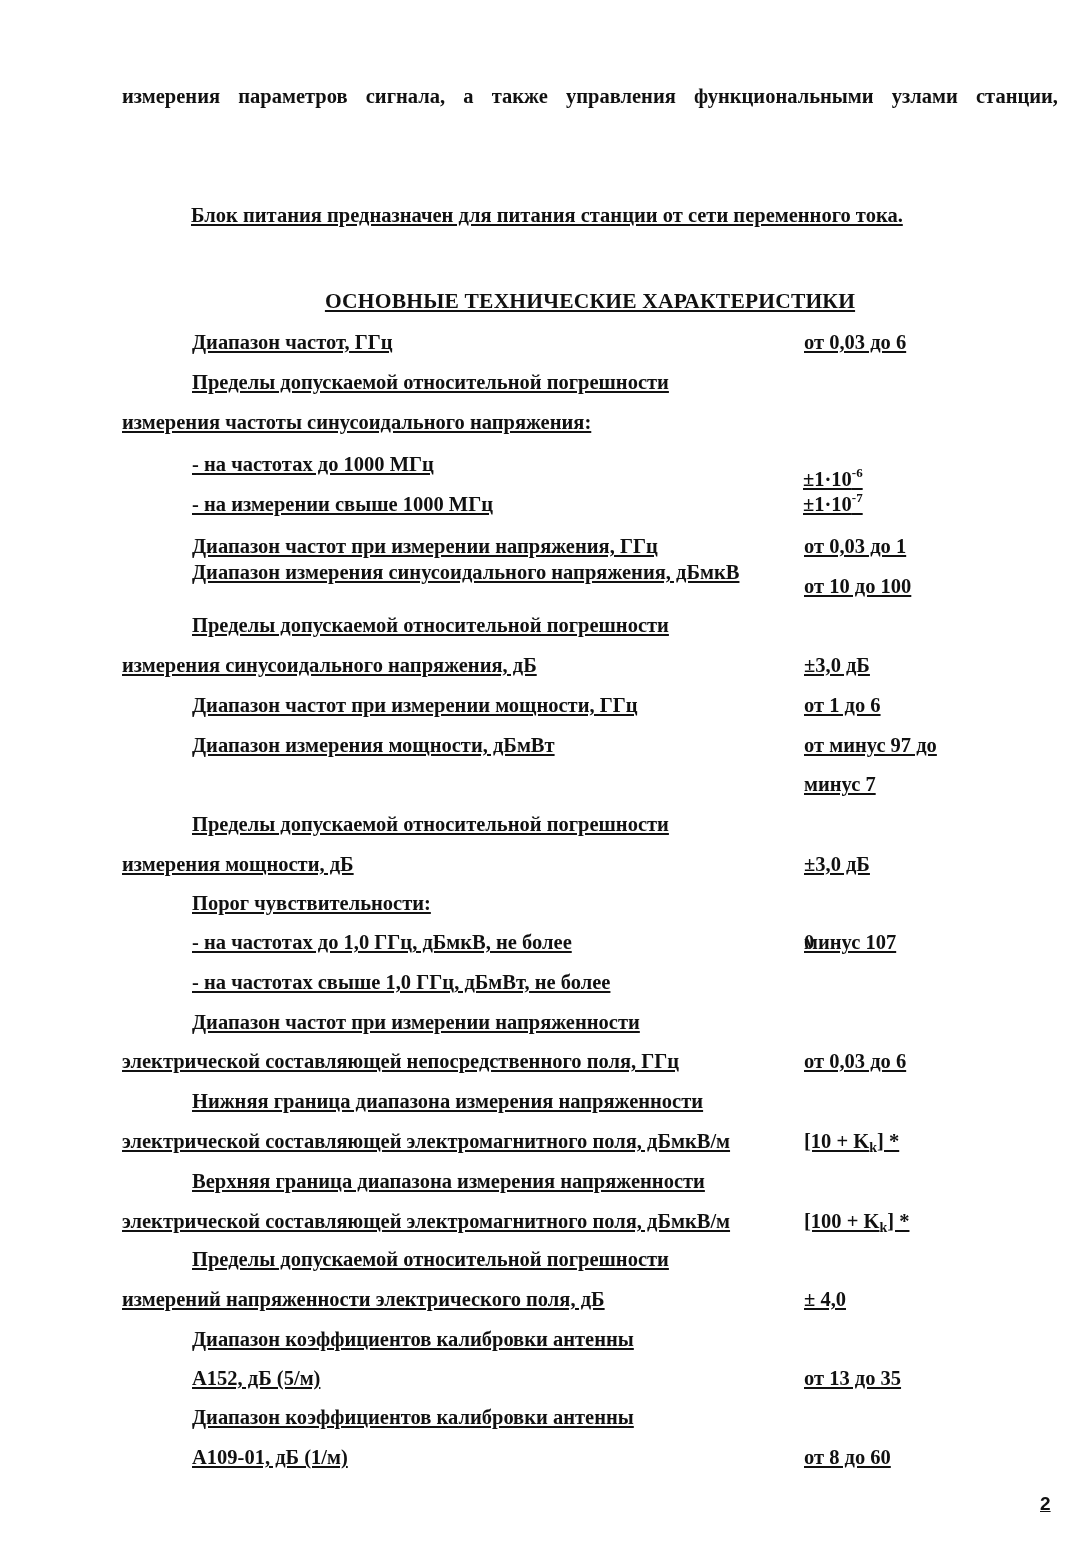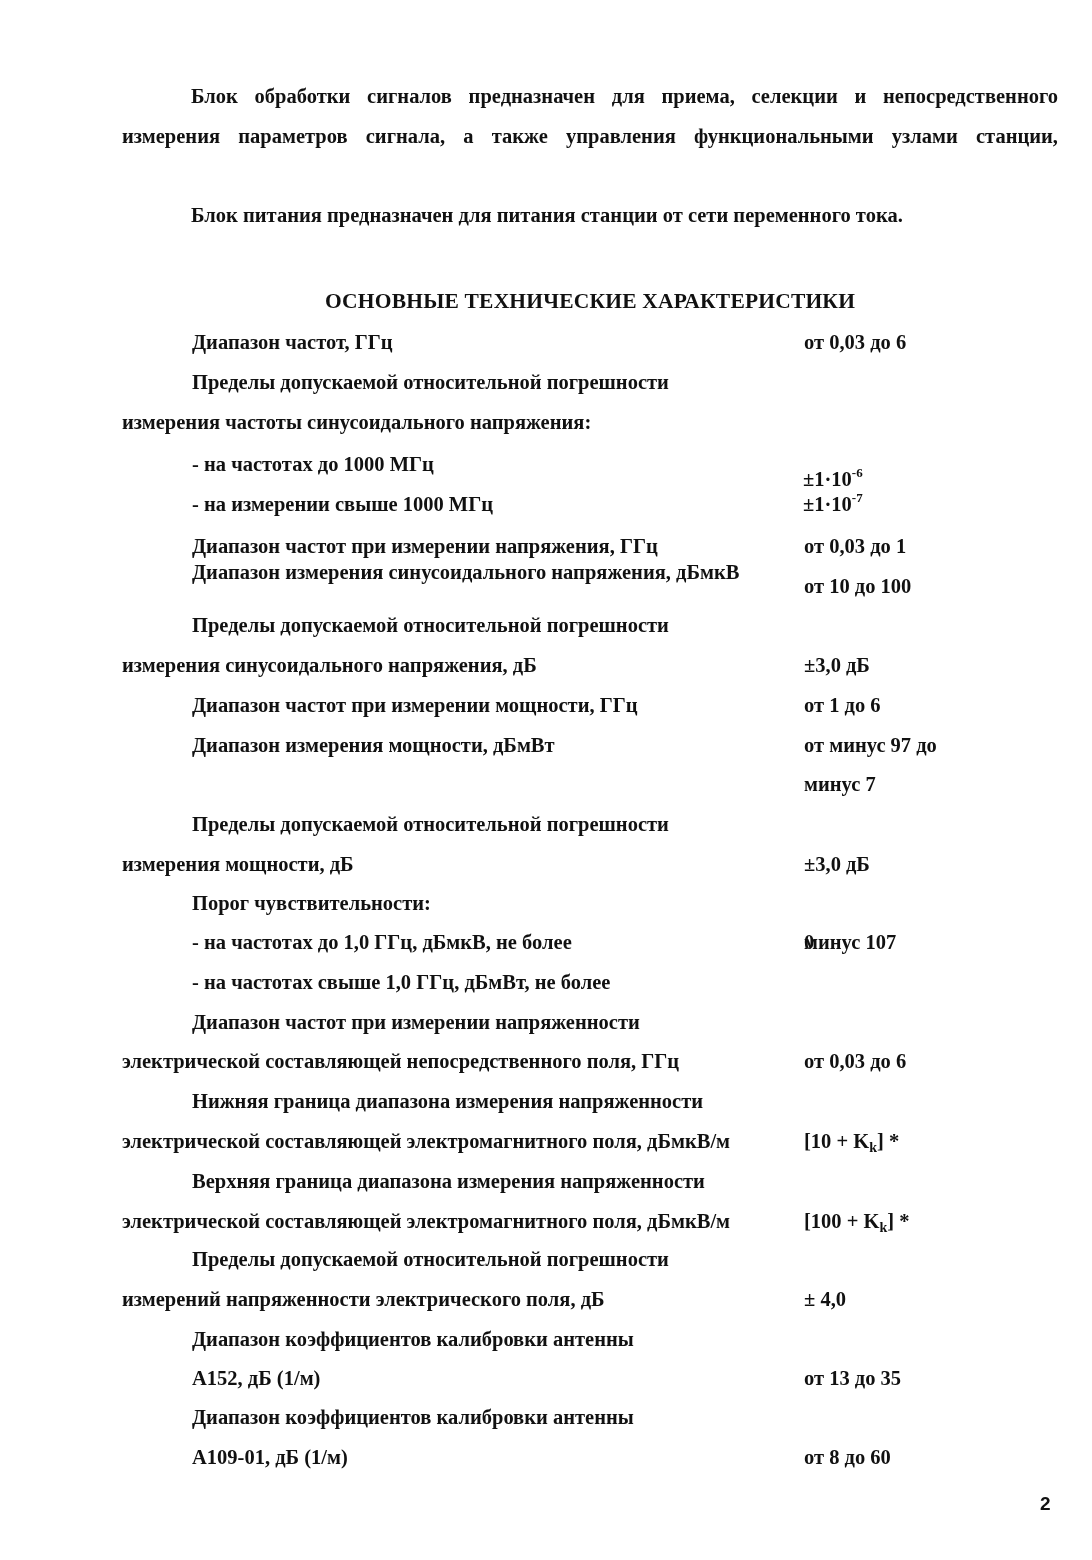--- a/index.html
+++ b/index.html
@@ -1,38 +1,37 @@
 <!DOCTYPE html>
 <html><head>
   <meta charset="utf-8">
   <style>
     html, body { margin: 0; padding: 0; background: #ffffff; }
     body {
       width: 1092px; height: 1560px; position: relative; overflow: hidden;
       font-family: "Liberation Serif", serif; font-weight: bold; color: #111;
       font-size: 20.5px;
     }
-    .line { position: absolute; white-space: nowrap; line-height: 24px; }
+    .line { position: absolute; white-space: nowrap; line-height: 24px; text-decoration: underline; }
     .para { position: absolute; left: 122px; width: 936px; font-size: 20.5px; }
     .para .pl { display: block; height: 39.5px; line-height: 24px; text-align: justify; text-align-last: justify; }
     .para .pl.last { text-align-last: left; }
     .indent { text-indent: 69px; }
     .heading { left: 0; width: 1180px; text-align: center; font-size: 21.5px; top: 289px; letter-spacing: 0.2px; }
     .lbl { left: 122px; }
     .lbl.ind { left: 192px; }
     .val { left: 804px; }
     sup { font-size: 13px; vertical-align: 9px; line-height: 0; }
     sub { font-size: 14px; vertical-align: -4px; line-height: 0; }
     .page-num { left: 1040px; top: 1492px; font-size: 19px; font-family: "Liberation Sans", sans-serif; }
   </style>
 </head>
 <body>
 
 <div class="para" style="top:84px;">
-  <span class="pl indent">Блок обработки сигналов предназначен для приема, селекции и непосредственного</span>
   <span class="pl">измерения параметров сигнала, а также управления функциональными узлами станции,</span>
 </div>
 
 <div class="line" style="left:191px; top:203px;">Блок питания предназначен для питания станции от сети переменного тока.</div>
 
 <div class="line heading">ОСНОВНЫЕ ТЕХНИЧЕСКИЕ ХАРАКТЕРИСТИКИ</div>
 
 <div id="specs">
 
   <div class="line lbl ind" style="top:330px">Диапазон частот,  ГГц</div>
@@ -95,21 +94,21 @@
   <div class="line lbl" style="top:1209px">электрической составляющей электромагнитного поля, дБмкВ/м</div>
   <div class="line val" style="top:1209px"><span>[100 + K</span><sub>k</sub><span>] *</span></div>
 
   <div class="line lbl ind" style="top:1247px">Пределы допускаемой относительной погрешности</div>
 
   <div class="line lbl" style="top:1287px">измерений напряженности электрического поля, дБ</div>
   <div class="line val" style="top:1287px">± 4,0</div>
 
   <div class="line lbl ind" style="top:1327px">Диапазон коэффициентов калибровки антенны</div>
 
-  <div class="line lbl ind" style="top:1366px">А152, дБ (1/м)</div>
+  <div class="line lbl ind" style="top:1366px">А152, дБ (5/м)</div>
   <div class="line val" style="top:1366px">от 13 до 35</div>
 
   <div class="line lbl ind" style="top:1405px">Диапазон коэффициентов калибровки антенны</div>
 
   <div class="line lbl ind" style="top:1445px">А109-01, дБ (1/м)</div>
   <div class="line val" style="top:1445px">от 8 до 60</div>
 </div>
 
 <div class="line page-num">2</div>
 

